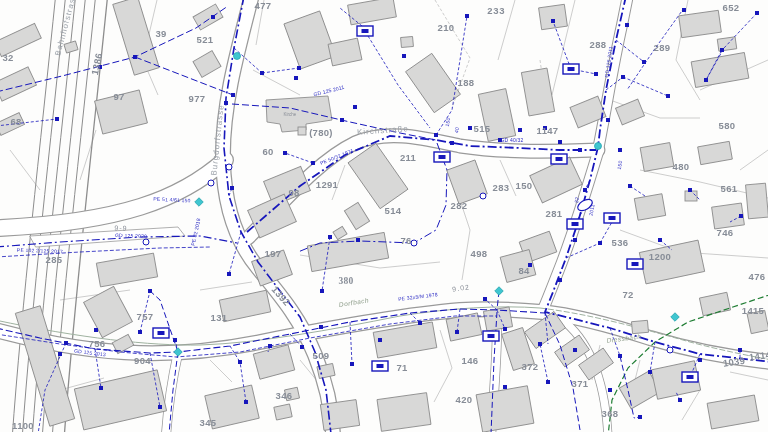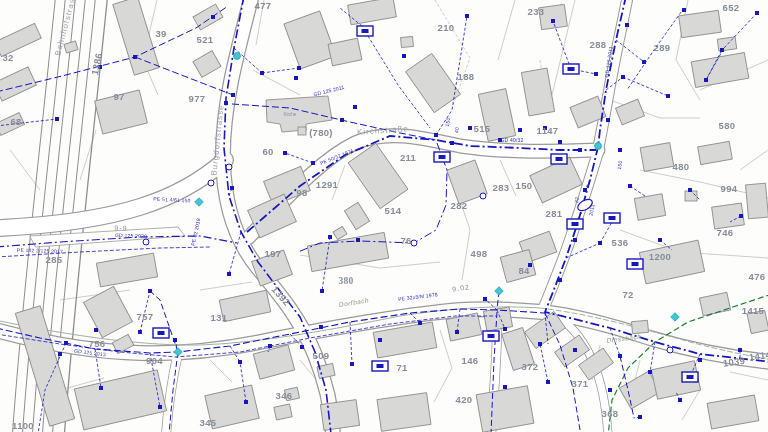--- a/index.html
+++ b/index.html
@@ -299,55 +299,55 @@
 
 <div id="overlay">
       <div class="lbl parcel" style="left: 8px; top: 58px;">32</div>
       <div class="lbl parcel" style="left: 16px; top: 122px;">68</div>
       <div class="lbl parcel" style="left: 161px; top: 34px;">39</div>
       <div class="lbl parcel" style="left: 205px; top: 40px;">521</div>
       <div class="lbl parcel" style="left: 263px; top: 6px;">477</div>
       <div class="lbl parcel" style="left: 119px; top: 97px;">97</div>
       <div class="lbl parcel" style="left: 197px; top: 99px;">977</div>
       <div class="lbl parcel" style="left: 97px; top: 64px; --r: -78deg;">1386</div>
-      <div class="lbl parcel" style="left: 536px; top: 12px;">233</div>
+      <div class="lbl parcel" style="left: 496px; top: 12px; font-family: Liberation Mono, monospace;">233</div>
       <div class="lbl parcel" style="left: 731px; top: 8px;">652</div>
       <div class="lbl parcel" style="left: 446px; top: 28px;">210</div>
       <div class="lbl parcel" style="left: 598px; top: 45px;">288</div>
       <div class="lbl parcel" style="left: 662px; top: 48px;">289</div>
-      <div class="lbl parcel" style="left: 466px; top: 77px;">188</div>
+      <div class="lbl parcel" style="left: 466px; top: 83px;">188</div>
       <div class="lbl parcel" style="left: 321px; top: 133px;">(780)</div>
       <div class="lbl parcel" style="left: 268px; top: 152px;">60</div>
       <div class="lbl parcel" style="left: 482px; top: 129px;">515</div>
       <div class="lbl parcel" style="left: 527px; top: 131px; padding-left: 41px;">1147</div>
       <div class="lbl parcel" style="left: 727px; top: 126px;">580</div>
       <div class="lbl parcel" style="left: 408px; top: 158px;">211</div>
-      <div class="lbl parcel" style="left: 302px; top: 193px; text-align: center;">98</div>
+      <div class="lbl parcel" style="left: 294px; top: 193px; text-align: center;">98</div>
       <div class="lbl parcel" style="left: 327px; top: 185px;">1291</div>
       <div class="lbl parcel" style="left: 393px; top: 211px;">514</div>
       <div class="lbl parcel" style="left: 501px; top: 188px;">283</div>
       <div class="lbl parcel" style="left: 524px; top: 186px;">150</div>
       <div class="lbl parcel" style="left: 459px; top: 206px;">282</div>
       <div class="lbl parcel" style="left: 554px; top: 214px;">281</div>
       <div class="lbl parcel" style="left: 681px; top: 167px;">480</div>
-      <div class="lbl parcel" style="left: 729px; top: 189px;">994</div>
+      <div class="lbl parcel" style="left: 729px; top: 189px;">561</div>
       <div class="lbl parcel" style="left: 660px; top: 217px; margin-top: 40px;">1200</div>
       <div class="lbl parcel" style="left: 725px; top: 233px;">746</div>
       <div class="lbl parcel" style="left: 620px; top: 243px;">536</div>
       <div class="lbl parcel" style="left: 406px; top: 241px;">76</div>
       <div class="lbl parcel" style="left: 479px; top: 254px;">498</div>
       <div class="lbl parcel" style="left: 273px; top: 254px;">197</div>
       <div class="lbl parcel" style="left: 54px; top: 260px;">285</div>
       <div class="lbl parcel" style="left: 346px; top: 282px; font-family: Liberation Serif, serif;">380</div>
       <div class="lbl parcel" style="left: 524px; top: 271px;">84</div>
       <div class="lbl parcel" style="left: 757px; top: 277px;">476</div>
       <div class="lbl parcel" style="left: 145px; top: 317px;">757</div>
       <div class="lbl parcel" style="left: 219px; top: 318px;">131</div>
       <div class="lbl parcel" style="left: 97px; top: 344px;">756</div>
-      <div class="lbl parcel" style="left: 132px; top: 361px; padding-left: 45px;">904</div>
+      <div class="lbl parcel" style="left: 120px; top: 361px; padding-left: 45px;">904</div>
       <div class="lbl parcel" style="left: 628px; top: 295px; text-align: right;">72</div>
       <div class="lbl parcel" style="left: 753px; top: 311px;">1415</div>
       <div class="lbl parcel" style="left: 281px; top: 296px; --r: 48deg;">1392</div>
       <div class="lbl parcel" style="left: 208px; top: 423px;">345</div>
       <div class="lbl parcel" style="left: 23px; top: 426px;">1100</div>
       <div class="lbl parcel" style="left: 284px; top: 396px;">346</div>
       <div class="lbl parcel" style="left: 321px; top: 356px;">509</div>
       <div class="lbl parcel" style="left: 402px; top: 368px;">71</div>
       <div class="lbl parcel" style="left: 470px; top: 361px; text-align: center;">146</div>
       <div class="lbl parcel" style="left: 530px; top: 367px;">372</div>

